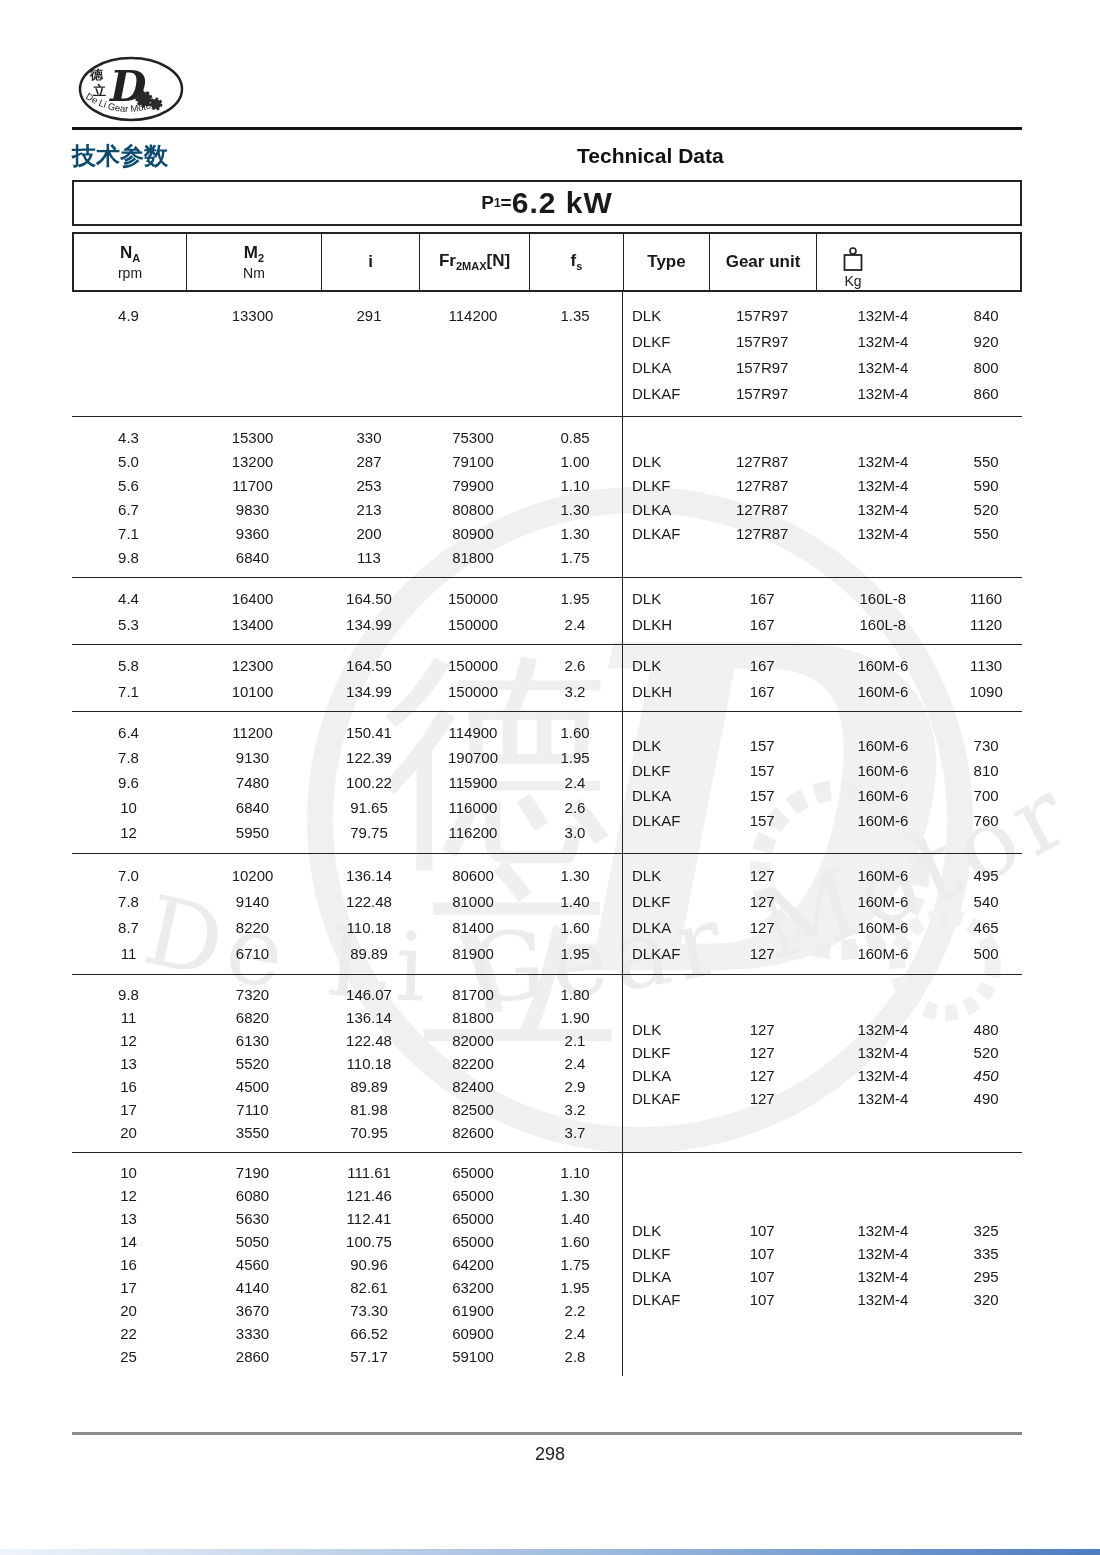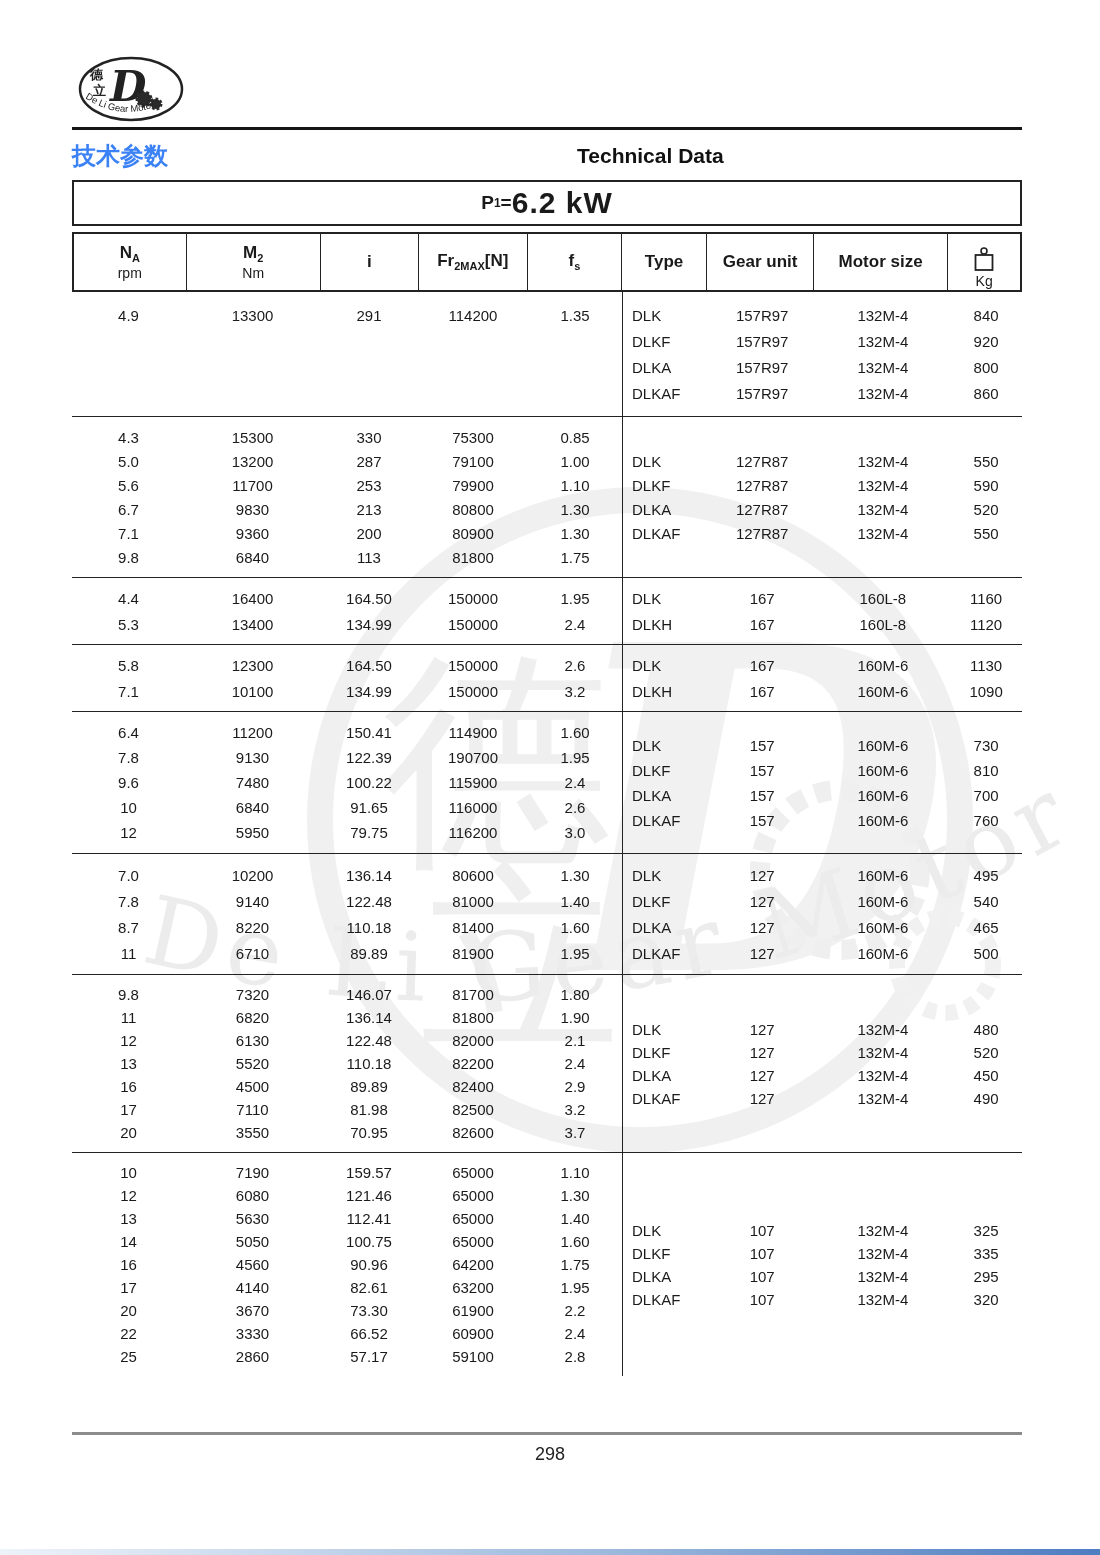--- a/index.html
+++ b/index.html
@@ -9,21 +9,21 @@
   }
   .layer{position:absolute;left:0;top:0;width:1100px;height:1555px;}
   #watermark{z-index:0;pointer-events:none;}
   #content{z-index:1;}
 
   
   .logo{position:absolute;left:76px;top:54px;}
   .brand{position:absolute;left:196px;top:62px;font-size:42px;font-weight:bold;
          letter-spacing:18px;font-family:"DejaVu Serif",serif;color:#111;white-space:nowrap;}
   .header-rule{position:absolute;left:72px;top:127px;width:950px;height:3px;background:#151515;}
-  .sec-cn{position:absolute;left:72px;top:140px;font-size:24px;font-weight:bold;color:#3b82f6;}
+  .sec-cn{position:absolute;left:72px;top:140px;font-size:24px;font-weight:bold;color:#0c4a6e;}
   .sec-en{position:absolute;left:577px;top:144px;font-size:21px;font-weight:bold;color:#111;}
   .power-box{position:absolute;left:72px;top:180px;width:950px;height:46px;border:2px solid #222;
              box-sizing:border-box;display:flex;align-items:center;justify-content:center;background:transparent;}
   .power-box .pfx{font-size:19px;font-weight:bold;}
   .power-box sub{font-size:12px;font-weight:bold;}
   .power-box .pval{font-size:30px;font-weight:bold;letter-spacing:1px;}
 
   
   .thead{position:absolute;left:72px;top:232px;width:950px;height:60px;border:2px solid #222;
          box-sizing:border-box;display:flex;background:transparent;}
@@ -116,23 +116,20 @@
       </div>
       <div class="th" style="width: 94px;">
         <div class="th-main"><span>f</span><sub>s</sub></div>
       </div>
       <div class="th" style="width: 86px;">
         <div class="th-main"><span>Type</span></div>
       </div>
       <div class="th" style="width: 107px;">
         <div class="th-main"><span>Gear unit</span></div>
       </div>
-      <div class="th" style="width: 135px;">
-        <div class="th-main"><span>Motor size</span></div>
-      </div>
       <div class="th" style="width: 72px;">
         <svg width="24" height="26" viewBox="0 0 24 26">
           <circle cx="12" cy="4" r="3" fill="none" stroke="#222" stroke-width="1.6"></circle>
           <rect x="3.5" y="8" width="17" height="15" fill="none" stroke="#222" stroke-width="1.8"></rect>
         </svg>
         <div class="th-unit">Kg</div>
       </div>
     </div>
   <div class="tbody">
       <div class="block top-align">
@@ -493,36 +490,36 @@
           <div class="row" style="height: 23px;">
             <span class="cell type" style="width: 86px;">DLKF</span>
             <span class="cell" style="width: 107px;">127</span>
             <span class="cell" style="width: 135px;">132M-4</span>
             <span class="cell" style="width: 72px;">520</span>
           </div>
           <div class="row" style="height: 23px;">
             <span class="cell type" style="width: 86px;">DLKA</span>
             <span class="cell" style="width: 107px;">127</span>
             <span class="cell" style="width: 135px;">132M-4</span>
-            <span class="cell" style="width: 72px;">450</span>
+            <span class="cell" style="width: 72px; font-style: italic;">450</span>
           </div>
           <div class="row" style="height: 23px;">
             <span class="cell type" style="width: 86px;">DLKAF</span>
             <span class="cell" style="width: 107px;">127</span>
             <span class="cell" style="width: 135px;">132M-4</span>
             <span class="cell" style="width: 72px;">490</span>
           </div>
         </div>
       </div>
       <div class="block last">
         <div class="lrows" style="padding: 8px 0px;">
           <div class="row" style="height: 23px;">
             <span class="cell" style="width: 113px;">10</span>
             <span class="cell" style="width: 135px;">7190</span>
-            <span class="cell" style="width: 98px;">159.57</span>
+            <span class="cell" style="width: 98px;">111.61</span>
             <span class="cell" style="width: 110px;">65000</span>
             <span class="cell" style="width: 94px;">1.10</span>
           </div>
           <div class="row" style="height: 23px;">
             <span class="cell" style="width: 113px;">12</span>
             <span class="cell" style="width: 135px;">6080</span>
             <span class="cell" style="width: 98px;">121.46</span>
             <span class="cell" style="width: 110px;">65000</span>
             <span class="cell" style="width: 94px;">1.30</span>
           </div>

